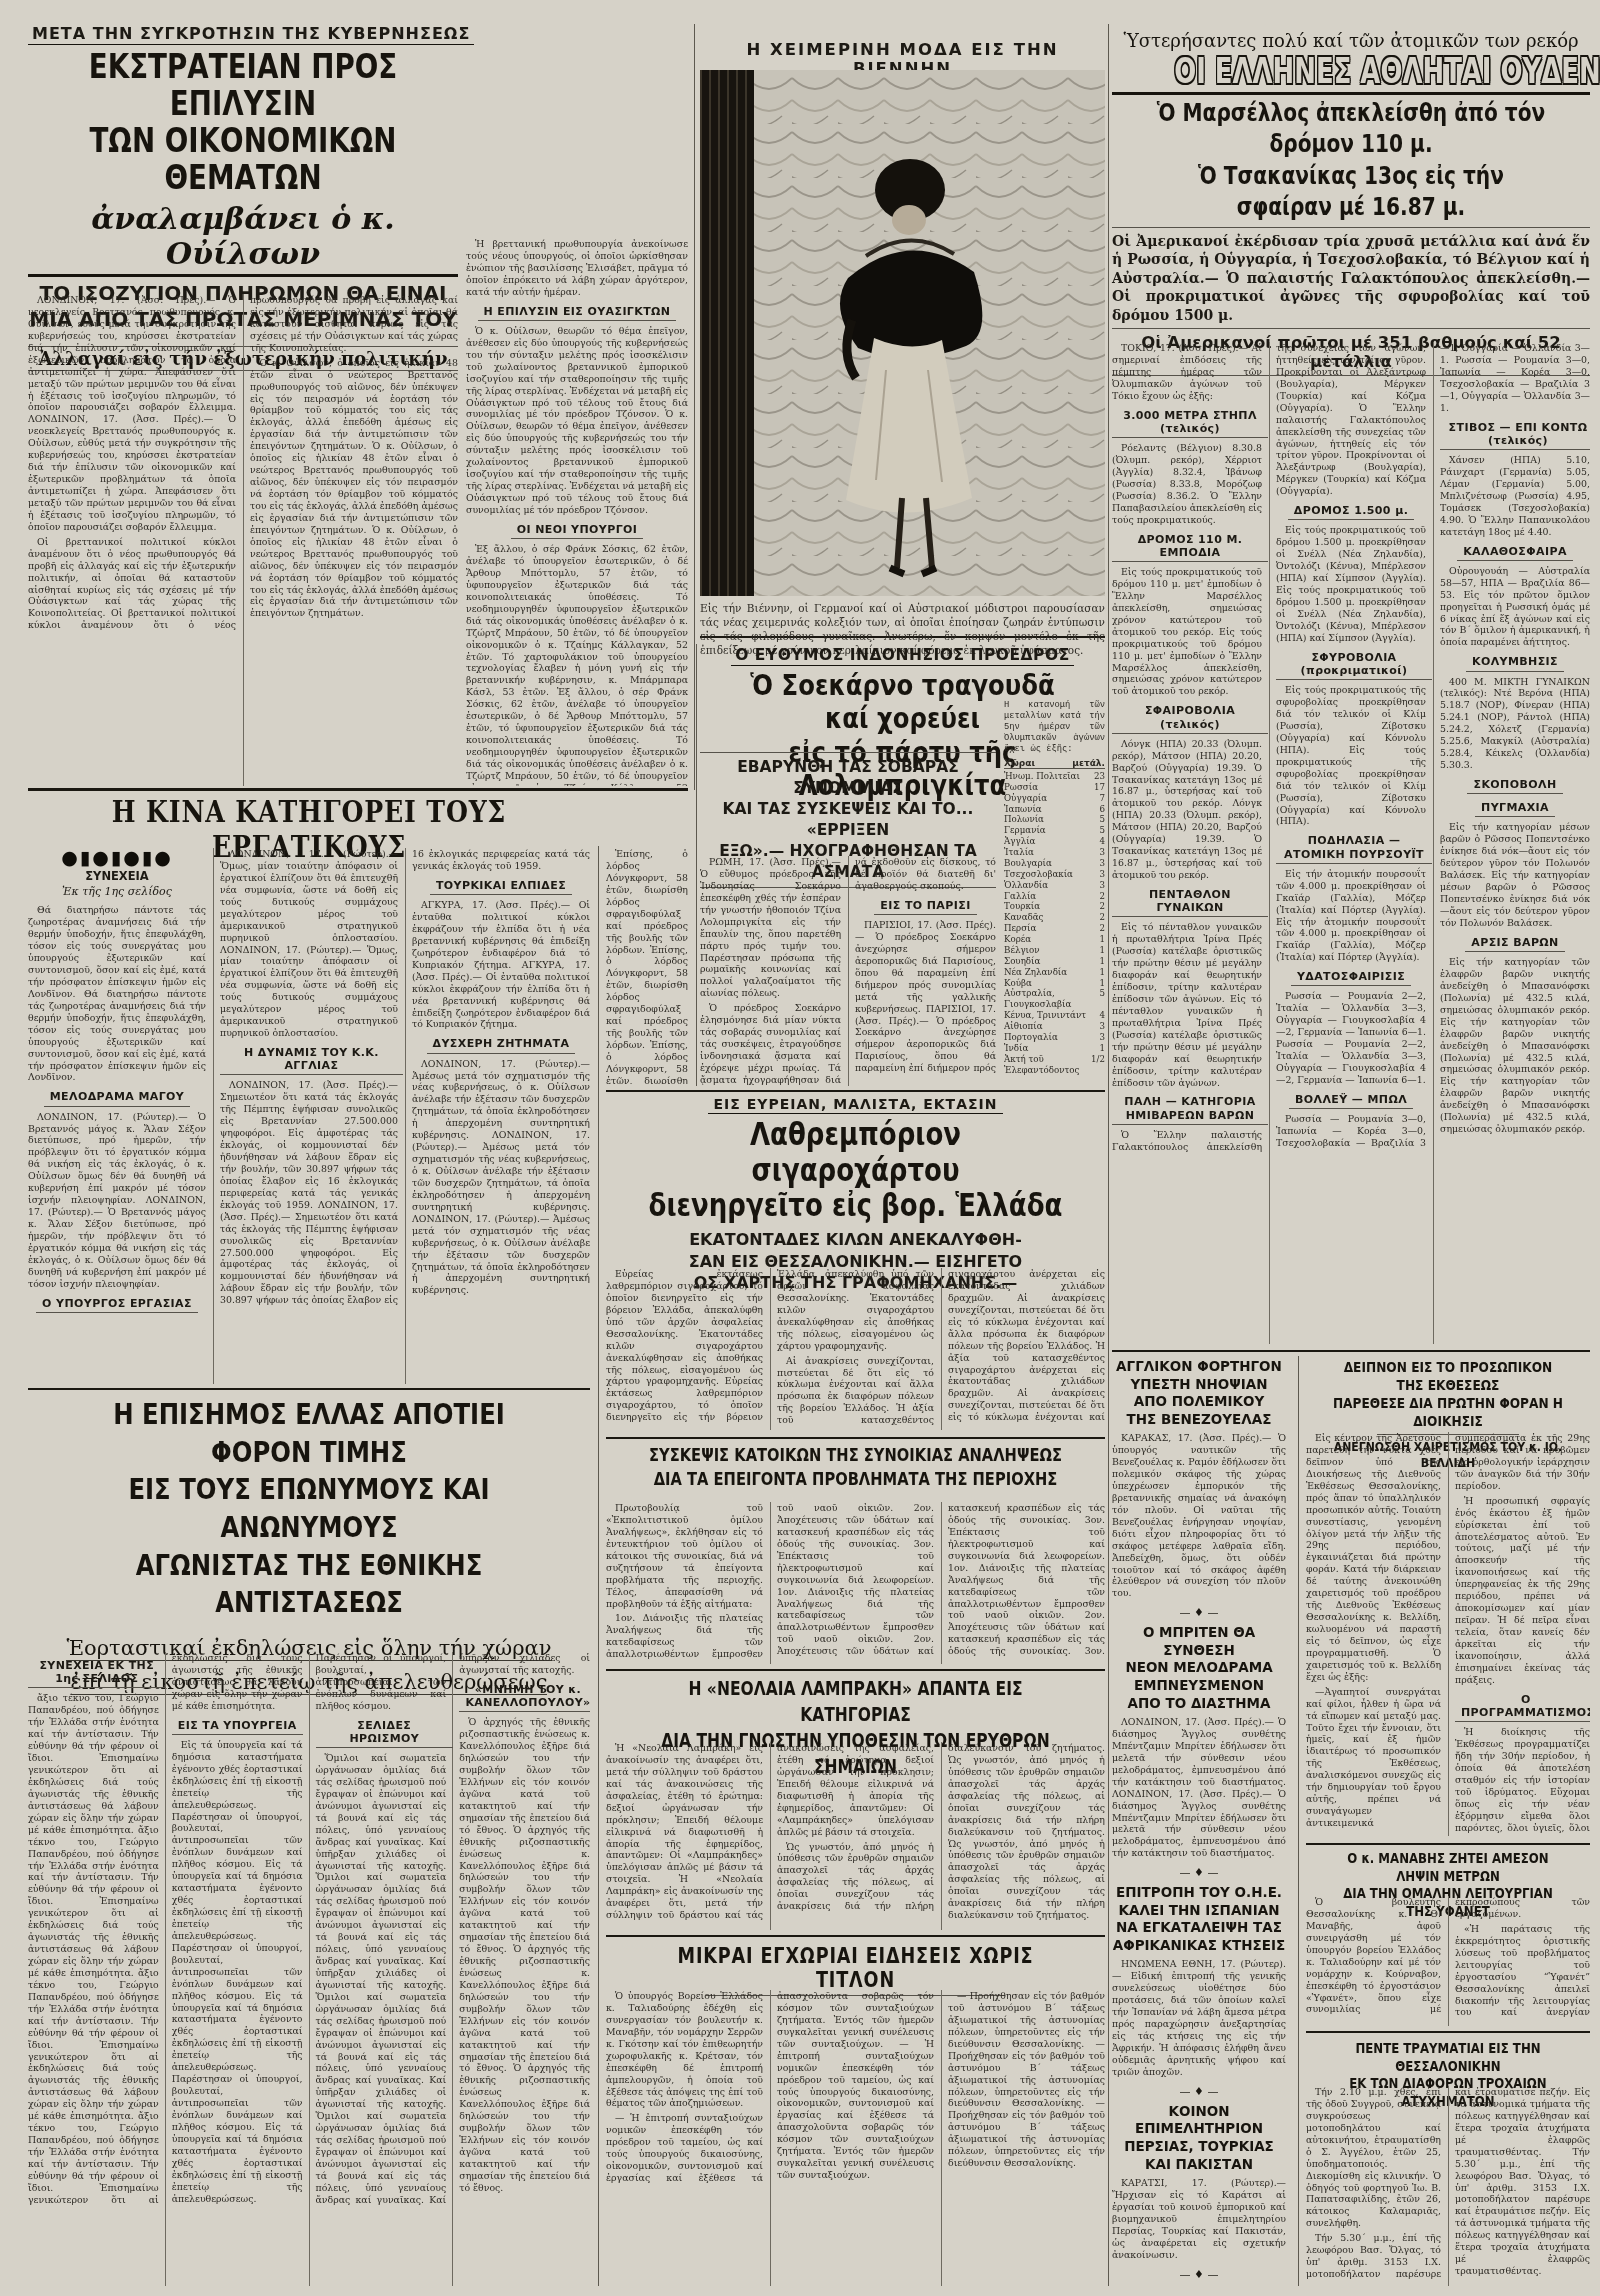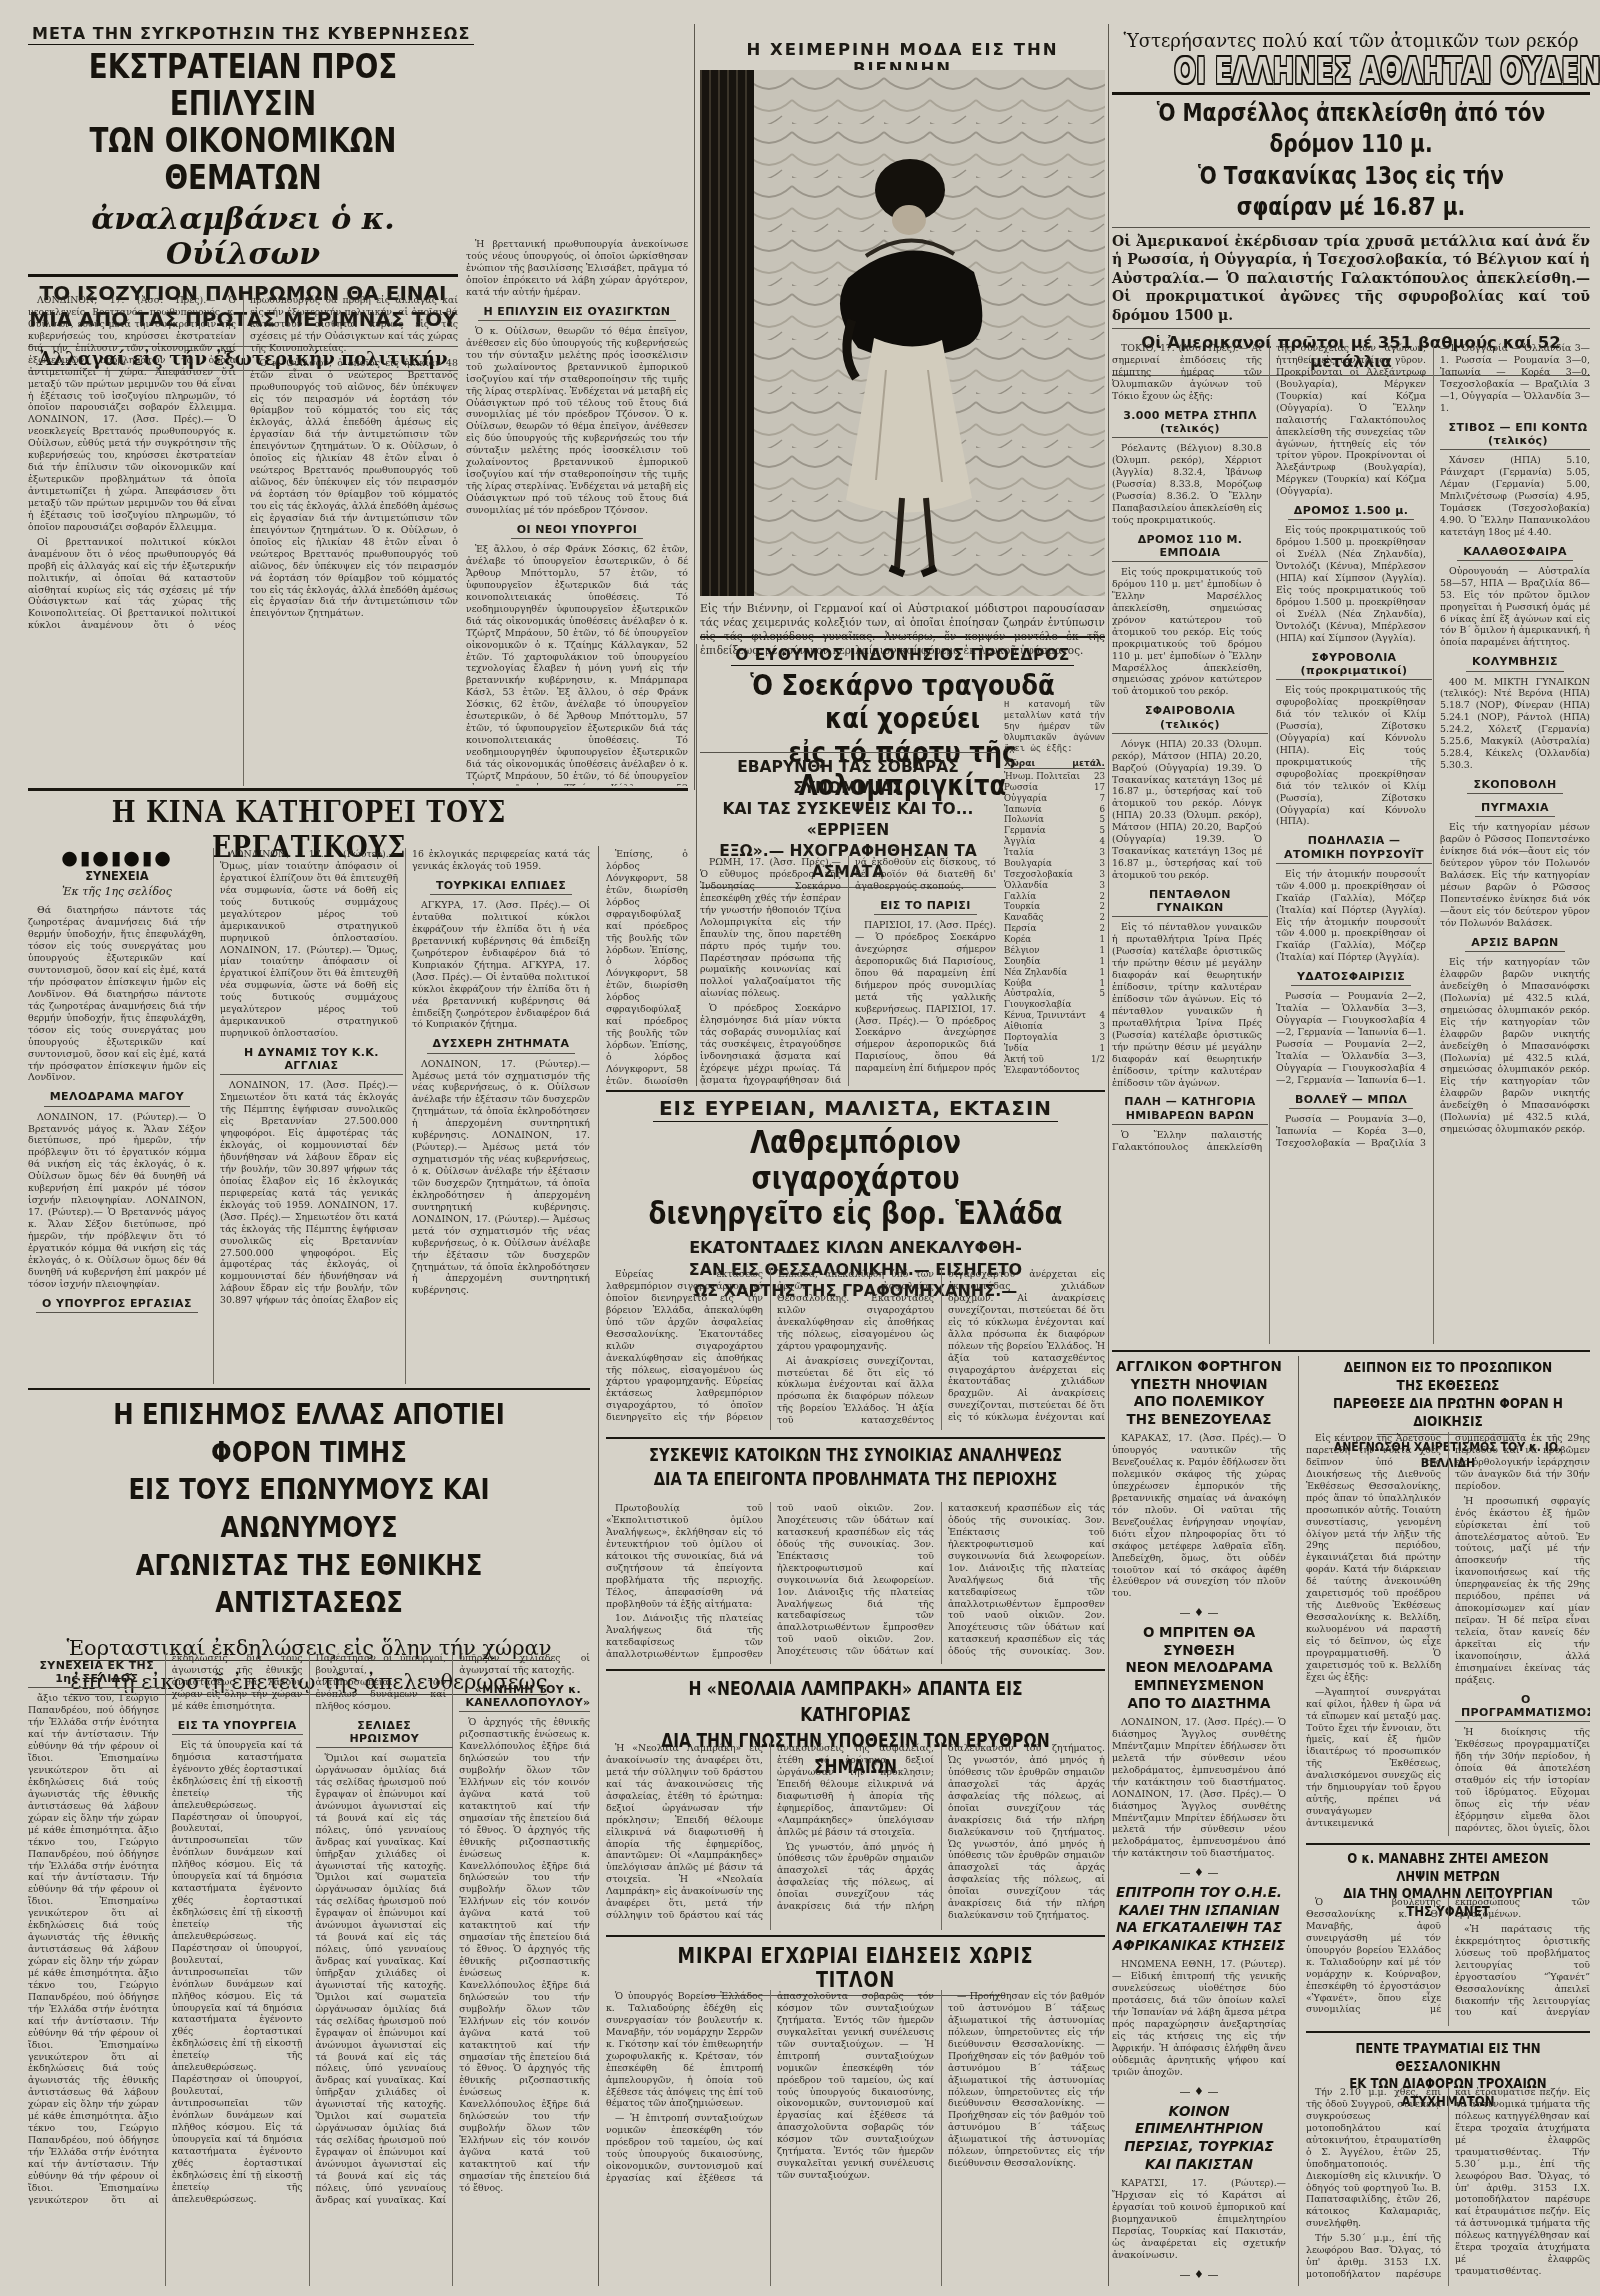--- a/index.html
+++ b/index.html
@@ -25,21 +25,21 @@
   .outline{color:#d6d2c8;text-shadow:-1.6px -1.6px 0 #17140e,1.6px -1.6px 0 #17140e,
     -1.6px 1.6px 0 #17140e,1.6px 1.6px 0 #17140e,0 -1.6px 0 #17140e,0 1.6px 0 #17140e,
     -1.6px 0 0 #17140e,1.6px 0 0 #17140e;}
   .boldpara{font-size:14px;line-height:1.32;font-weight:700;text-align:justify;color:#1d1a14;}
   .trow{display:flex;justify-content:space-between;font-size:8.7px;line-height:1.25;}
   .thead{display:flex;justify-content:space-between;font:700 9px "DejaVu Sans",sans-serif;
          border-bottom:1px solid #56524a;margin:3px 0 2px;}
   .tlead{font-size:8.8px;line-height:1.25;text-align:justify;margin:0 0 3px;font-family:Liberation Mono, monospace;}
   .mini{margin-bottom:6px;}
   .mlh{font:700 13.5px/1.3 "DejaVu Sans",sans-serif;text-align:center;color:#17140e;}
-  .mlh.it{font-style:italic;}
+  .mlh.it{}
   .divd{text-align:center;font-size:11px;margin:7px 0 5px;color:#1b1812;}
   .caption{font-size:10.5px;line-height:1.32;text-align:justify;}
   .orn{font-size:19px;letter-spacing:2px;color:#100e09;text-align:center;line-height:1;}
   .conthead{font:700 11.5px/1.35 "DejaVu Sans",sans-serif;text-align:center;margin:2px 0 5px;color:#1d1a14;}
   .conthead .sub{font-weight:400;font-style:italic;font-family:"DejaVu Serif",serif;font-size:11px;display:block;}
   .subbar{height:3.5px;background:#17140e;margin:3px 0;}
   .thinr{height:1px;background:#56524a;margin:4px 0;}
   .bhl{font:700 16px/1.25 "DejaVu Sans",sans-serif;text-align:center;color:#17140e;}
   .bsub{font:700 14px/1.3 "DejaVu Sans",sans-serif;text-align:center;color:#17140e;margin:4px 0;}
 </style>
@@ -322,21 +322,21 @@
           <h5 class="xhead">ΔΥΣΧΕΡΗ ΖΗΤΗΜΑΤΑ</h5>
           <p class="bt">ΛΟΝΔΙΝΟΝ, 17. (Ρώυτερ).— Ἀμέσως μετά τόν σχηματισμόν τῆς νέας κυβερνήσεως, ὁ κ. Οὐίλσων ἀνέλαβε τήν ἐξέτασιν τῶν δυσχερῶν ζητημάτων, τά ὁποῖα ἐκληροδότησεν ἡ ἀπερχομένη συντηρητική κυβέρνησις. ΛΟΝΔΙΝΟΝ, 17. (Ρώυτερ).— Ἀμέσως μετά τόν σχηματισμόν τῆς νέας κυβερνήσεως, ὁ κ. Οὐίλσων ἀνέλαβε τήν ἐξέτασιν τῶν δυσχερῶν ζητημάτων, τά ὁποῖα ἐκληροδότησεν ἡ ἀπερχομένη συντηρητική κυβέρνησις. ΛΟΝΔΙΝΟΝ, 17. (Ρώυτερ).— Ἀμέσως μετά τόν σχηματισμόν τῆς νέας κυβερνήσεως, ὁ κ. Οὐίλσων ἀνέλαβε τήν ἐξέτασιν τῶν δυσχερῶν ζητημάτων, τά ὁποῖα ἐκληροδότησεν ἡ ἀπερχομένη συντηρητική κυβέρνησις.</p>
         </div>
     </div>
   </div>
   <div class="abs clip" style="left:606px;top:848px;width:82px;height:236px">
     <p class="bt">Ἐπίσης, ὁ λόρδος Λόνγκφορντ, 58 ἐτῶν, διωρίσθη λόρδος σφραγιδοφύλαξ καί πρόεδρος τῆς βουλῆς τῶν λόρδων. Ἐπίσης, ὁ λόρδος Λόνγκφορντ, 58 ἐτῶν, διωρίσθη λόρδος σφραγιδοφύλαξ καί πρόεδρος τῆς βουλῆς τῶν λόρδων. Ἐπίσης, ὁ λόρδος Λόνγκφορντ, 58 ἐτῶν, διωρίσθη λόρδος σφραγιδοφύλαξ καί πρόεδρος τῆς βουλῆς τῶν λόρδων. Ἐπίσης, ὁ λόρδος Λόνγκφορντ, 58 ἐτῶν, διωρίσθη λόρδος σφραγιδοφύλαξ καί πρόεδρος τῆς βουλῆς τῶν λόρδων.</p>
   </div>
 
   <section class="abs" style="left:606px;top:1096px;width:499px">
-    <div class="k" style="font-size:20px;letter-spacing:1px;border-bottom:1px solid #17140e;width:max-content;margin:0 auto 3px;padding:0 6px 1px">ΕΙΣ ΕΥΡΕΙΑΝ, ΜΑΛΙΣΤΑ, ΕΚΤΑΣΙΝ</div>
+    <div class="k" style="font-size:14px;letter-spacing:1px;border-bottom:1px solid #17140e;width:max-content;margin:0 auto 3px;padding:0 6px 1px">ΕΙΣ ΕΥΡΕΙΑΝ, ΜΑΛΙΣΤΑ, ΕΚΤΑΣΙΝ</div>
     <h2 class="hl sqz" style="font-size:31px;line-height:1.15"><span>Λαθρεμπόριον σιγαροχάρτου</span><br><span>διενηργεῖτο εἰς βορ. Ἑλλάδα</span></h2>
     <div class="k" style="font-size:16px;line-height:1.35;margin-top:5px"><span>ΕΚΑΤΟΝΤΑΔΕΣ ΚΙΛΩΝ ΑΝΕΚΑΛΥΦΘΗ-</span><br><span>ΣΑΝ ΕΙΣ ΘΕΣΣΑΛΟΝΙΚΗΝ.— ΕΙΣΗΓΕΤΟ</span><br><span>ΩΣ ΧΑΡΤΗΣ ΤΗΣ ΓΡΑΦΟΜΗΧΑΝΗΣ.—</span></div>
   </section>
   <div class="abs clip" style="left:606px;top:1268px;width:499px;height:162px">
     <div class="cols3">
         <p class="bt">Εὐρείας ἐκτάσεως λαθρεμπόριον σιγαροχάρτου, τό ὁποῖον διενηργεῖτο εἰς τήν βόρειον Ἑλλάδα, ἀπεκαλύφθη ὑπό τῶν ἀρχῶν ἀσφαλείας Θεσσαλονίκης. Ἑκατοντάδες κιλῶν σιγαροχάρτου ἀνεκαλύφθησαν εἰς ἀποθήκας τῆς πόλεως, εἰσαγομένου ὡς χάρτου γραφομηχανῆς. Εὐρείας ἐκτάσεως λαθρεμπόριον σιγαροχάρτου, τό ὁποῖον διενηργεῖτο εἰς τήν βόρειον Ἑλλάδα, ἀπεκαλύφθη ὑπό τῶν ἀρχῶν ἀσφαλείας Θεσσαλονίκης. Ἑκατοντάδες κιλῶν σιγαροχάρτου ἀνεκαλύφθησαν εἰς ἀποθήκας τῆς πόλεως, εἰσαγομένου ὡς χάρτου γραφομηχανῆς.</p>
         <p class="bt">Αἱ ἀνακρίσεις συνεχίζονται, πιστεύεται δέ ὅτι εἰς τό κύκλωμα ἐνέχονται καί ἄλλα πρόσωπα ἐκ διαφόρων πόλεων τῆς βορείου Ἑλλάδος. Ἡ ἀξία τοῦ κατασχεθέντος σιγαροχάρτου ἀνέρχεται εἰς ἑκατοντάδας χιλιάδων δραχμῶν. Αἱ ἀνακρίσεις συνεχίζονται, πιστεύεται δέ ὅτι εἰς τό κύκλωμα ἐνέχονται καί ἄλλα πρόσωπα ἐκ διαφόρων πόλεων τῆς βορείου Ἑλλάδος. Ἡ ἀξία τοῦ κατασχεθέντος σιγαροχάρτου ἀνέρχεται εἰς ἑκατοντάδας χιλιάδων δραχμῶν. Αἱ ἀνακρίσεις συνεχίζονται, πιστεύεται δέ ὅτι εἰς τό κύκλωμα ἐνέχονται καί ἄλλα πρόσωπα ἐκ διαφόρων πόλεων τῆς βορείου Ἑλλάδος. Ἡ ἀξία τοῦ κατασχεθέντος σιγαροχάρτου ἀνέρχεται εἰς ἑκατοντάδας χιλιάδων δραχμῶν.</p>
       </div>
   </div>
 

